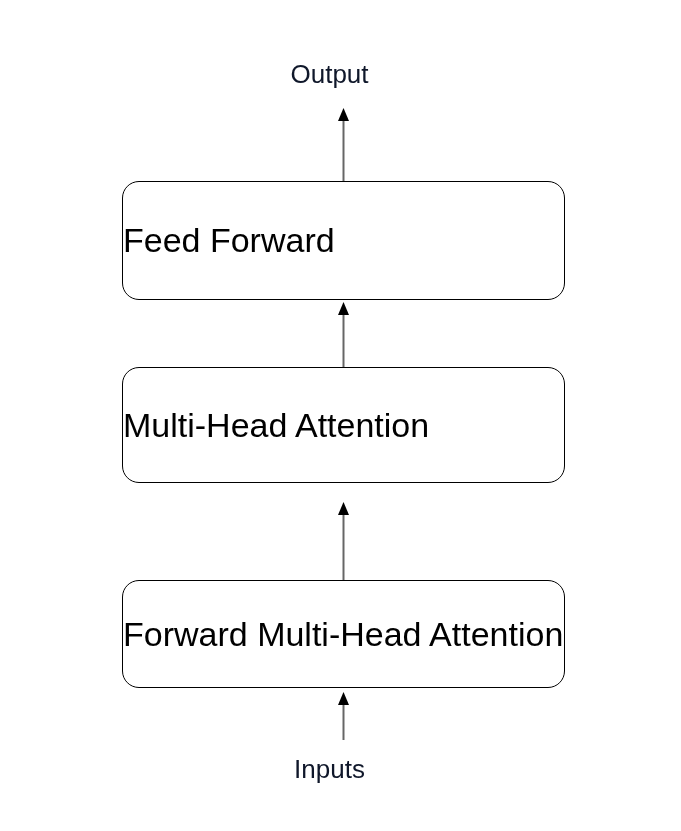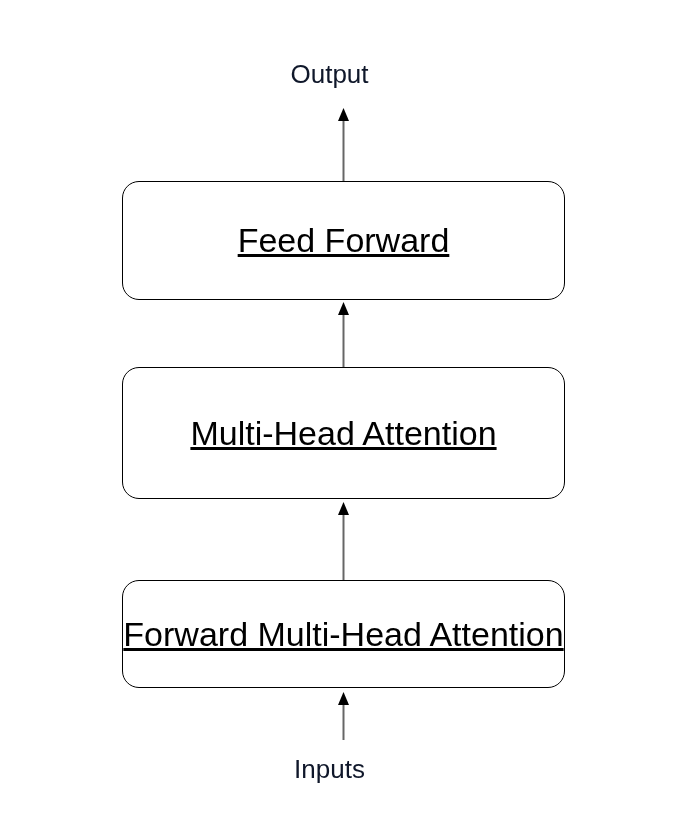--- a/index.html
+++ b/index.html
@@ -27,29 +27,27 @@
   .node-box {
     position: absolute;
     left: 122px;
     width: 443px;
     box-sizing: border-box;
     background: #ffffff;
     border: 1px solid #000000;
     border-radius: 17px;
     display: flex;
     align-items: center;
-    justify-content: center;
     text-align: center;
     font-size: 34px;
     line-height: 41px;
     color: #000000;
-    text-decoration: underline;
   }
   .box-feed-forward { top: 181px; height: 119px; }
-  .box-multi-head   { top: 367px; height: 132px; }
+  .box-multi-head   { top: 367px; height: 116px; }
   .box-masked       { top: 580px; height: 108px; }
   .flow-label {
     position: absolute;
     left: 108px;
     width: 443px;
     text-align: center;
     font-size: 26px;
     line-height: 41px;
     color: #0f172a;
   }

